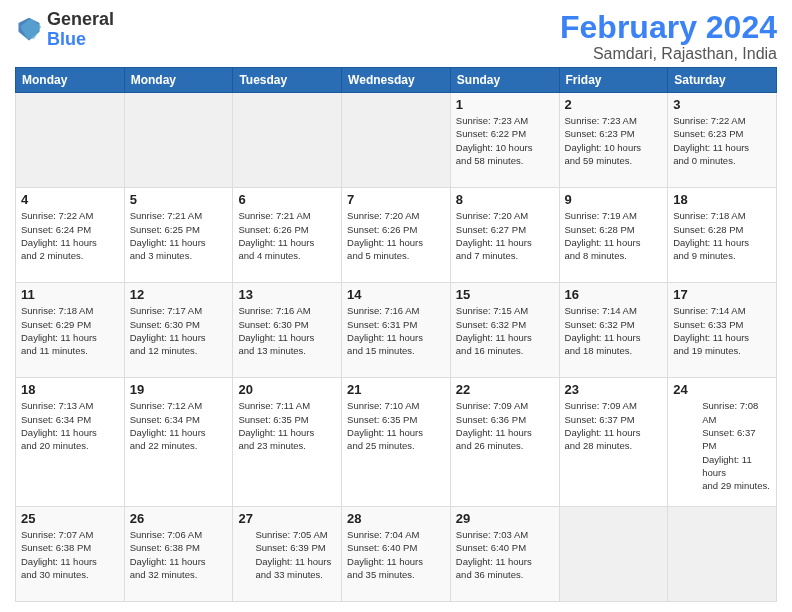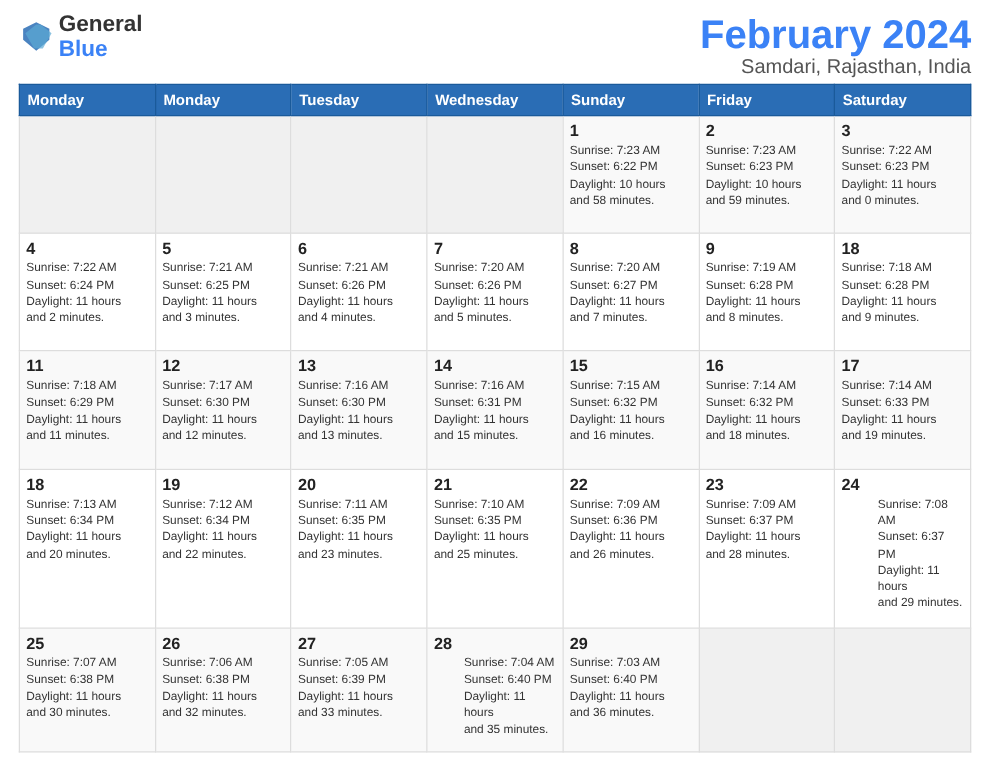--- a/index.html
+++ b/index.html
@@ -328,28 +328,28 @@
             </td>
             <td>
               <span class="day-num">26</span>
               <div class="day-info" style="white-space: pre-line;">Sunrise: 7:06 AM
 Sunset: 6:38 PM
 Daylight: 11 hours
 and 32 minutes.</div>
             </td>
             <td>
               <span class="day-num">27</span>
-              <div class="day-info" style="white-space: pre-line;">Sunrise: 7:05 AM
+              <div class="day-info" style="white-space: pre-line; margin-left: 17px;">Sunrise: 7:05 AM
 Sunset: 6:39 PM
 Daylight: 11 hours
 and 33 minutes.</div>
             </td>
             <td>
               <span class="day-num">28</span>
-              <div class="day-info" style="white-space: pre-line; margin-left: 24px;">Sunrise: 7:04 AM
+              <div class="day-info" style="white-space: pre-line;">Sunrise: 7:04 AM
 Sunset: 6:40 PM
 Daylight: 11 hours
 and 35 minutes.</div>
             </td>
             <td>
               <span class="day-num">29</span>
               <div class="day-info" style="white-space: pre-line;">Sunrise: 7:03 AM
 Sunset: 6:40 PM
 Daylight: 11 hours
 and 36 minutes.</div>

